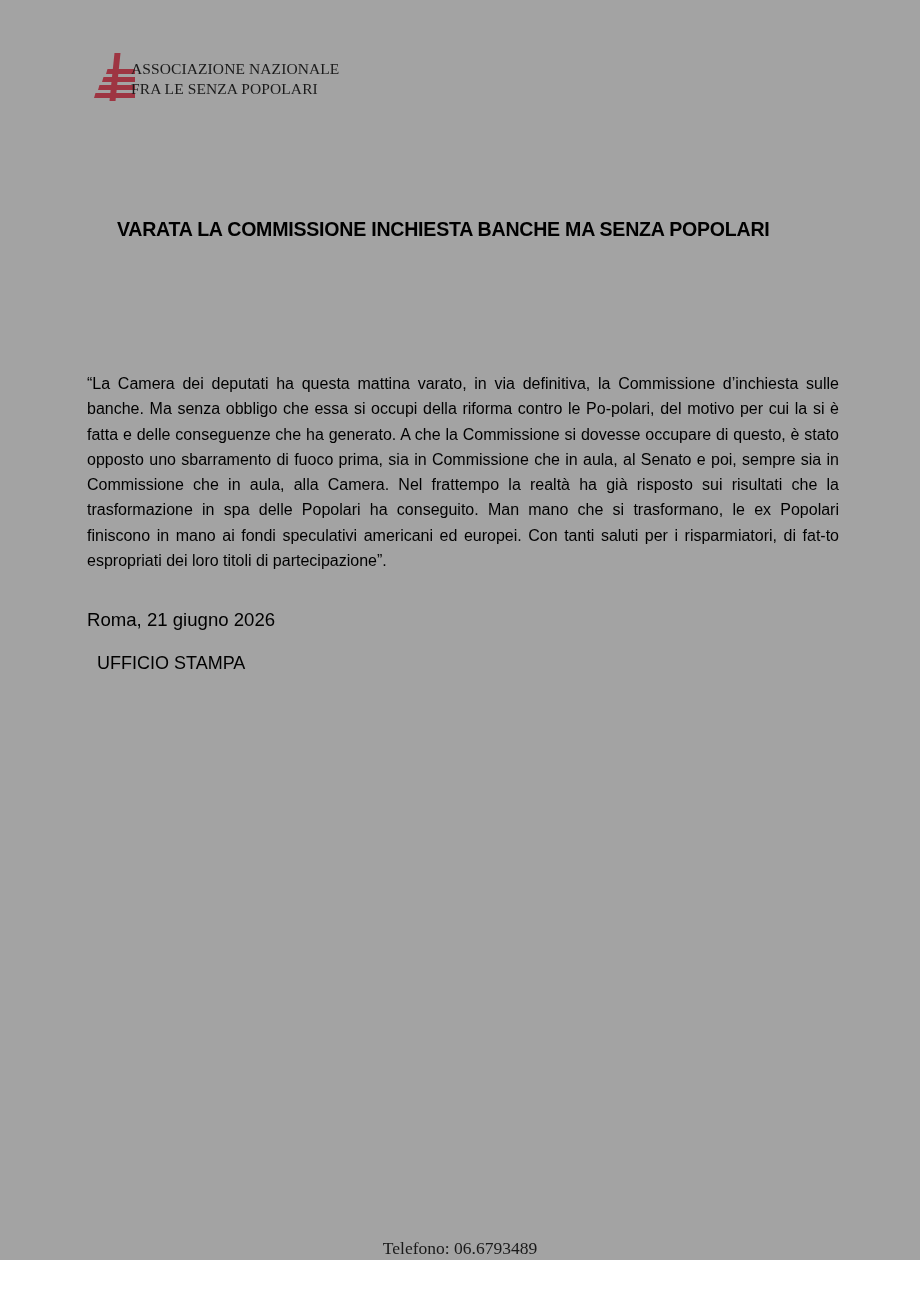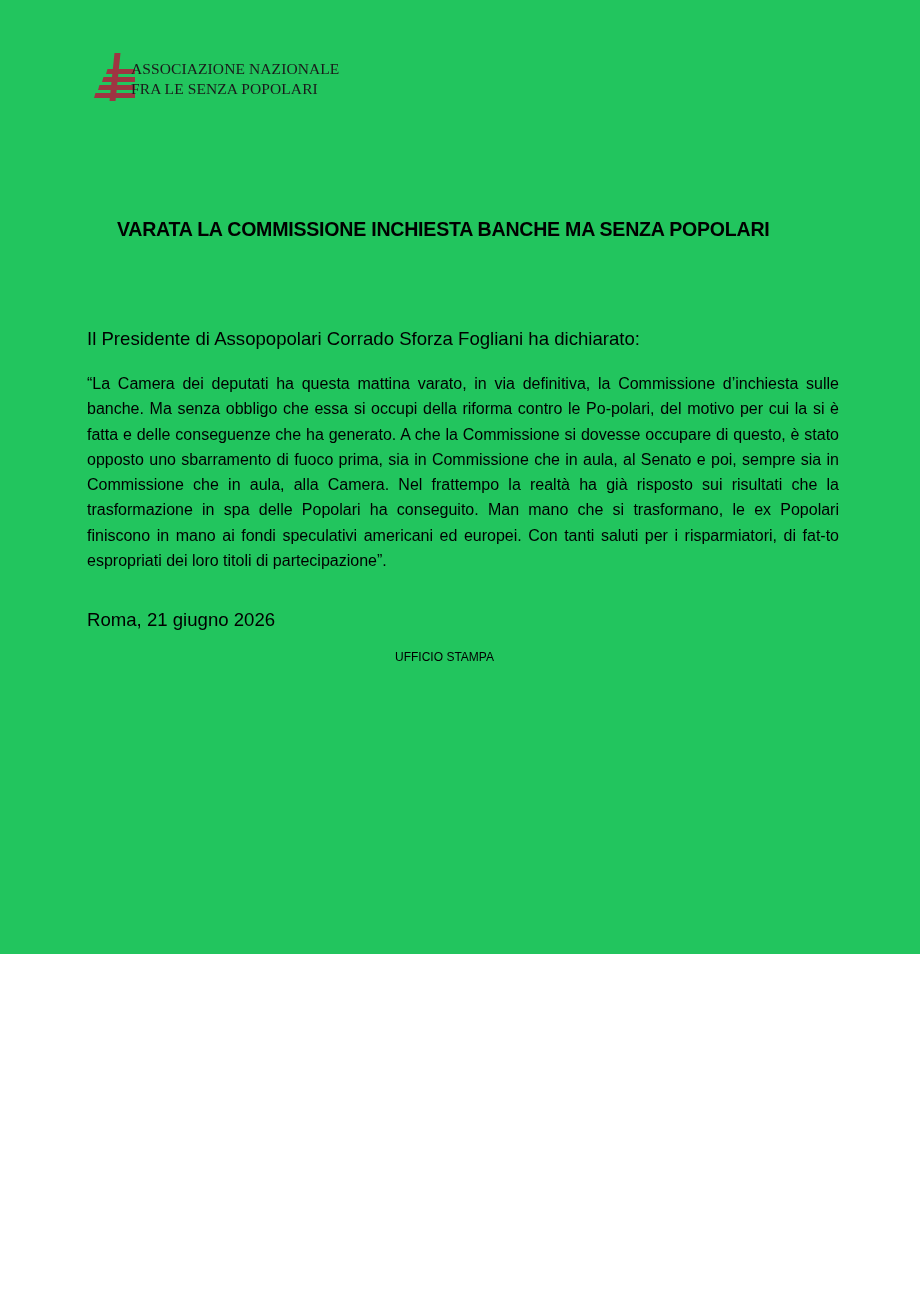--- a/index.html
+++ b/index.html
@@ -3,22 +3,22 @@
 <meta charset="utf-8">
 <style>
   html, body {
     margin: 0;
     padding: 0;
     background: #ffffff;
   }
   .page {
     position: relative;
     width: 920px;
-    height: 954px;
-    background: #22c55e;
+    height: 1260px;
+    background: #a3a3a3;
     overflow: hidden;
     font-family: "Liberation Sans", sans-serif;
     color: #000000;
   }
 
   
   .letterhead {
     position: absolute;
     left: 93px;
     top: 50px;
@@ -87,27 +87,27 @@
   .place-date {
     position: absolute;
     left: 87px;
     top: 588px;
     font-size: 18.6px;
     line-height: 25px;
     color: #000;
   }
   .signature {
     position: absolute;
-    left: 91px;
+    left: 97px;
     top: 633px;
     width: 752px;
-    text-align: center;
+    text-align: left;
     padding-right: 45px;
     box-sizing: border-box;
-    font-size: 12px;
+    font-size: 18px;
     line-height: 25px;
     color: #000;
   }
 
   
   .footer {
     position: absolute;
     left: 0;
     top: 1238px;
     width: 920px;
@@ -137,22 +137,22 @@
       </svg>
     </div>
     <div class="logo-text">
       <span class="l1">ASSOCIAZIONE NAZIONALE</span>
       <span class="l2">FRA LE SENZA POPOLARI</span>
     </div>
   </div>
 
   <h1 class="doc-title">VARATA LA COMMISSIONE INCHIESTA BANCHE MA SENZA POPOLARI</h1>
 
-  <p class="intro">Il Presidente di Assopopolari Corrado Sforza Fogliani ha dichiarato:</p>
 
   <p class="quote">“La Camera dei deputati ha questa mattina varato, in via definitiva, la Commissione d’inchiesta sulle banche. Ma senza obbligo che essa si occupi della riforma contro le Po-polari, del motivo per cui la si è fatta e delle conseguenze che ha generato. A che la Commissione si dovesse occupare di questo, è stato opposto uno sbarramento di fuoco prima, sia in Commissione che in aula, al Senato e poi, sempre sia in Commissione che in aula, alla Camera. Nel frattempo la realtà ha già risposto sui risultati che la trasformazione in spa delle Popolari ha conseguito. Man mano che si trasformano, le ex Popolari finiscono in mano ai fondi speculativi americani ed europei. Con tanti saluti per i risparmiatori, di fat-to espropriati dei loro titoli di partecipazione”.</p>
 
   <p class="place-date">Roma, 21 giugno 2026</p>
 
   <p class="signature">UFFICIO STAMPA</p>
 
+  <div class="footer">Telefono: 06.6793489</div>
 
 </div>
 
 </body></html>

